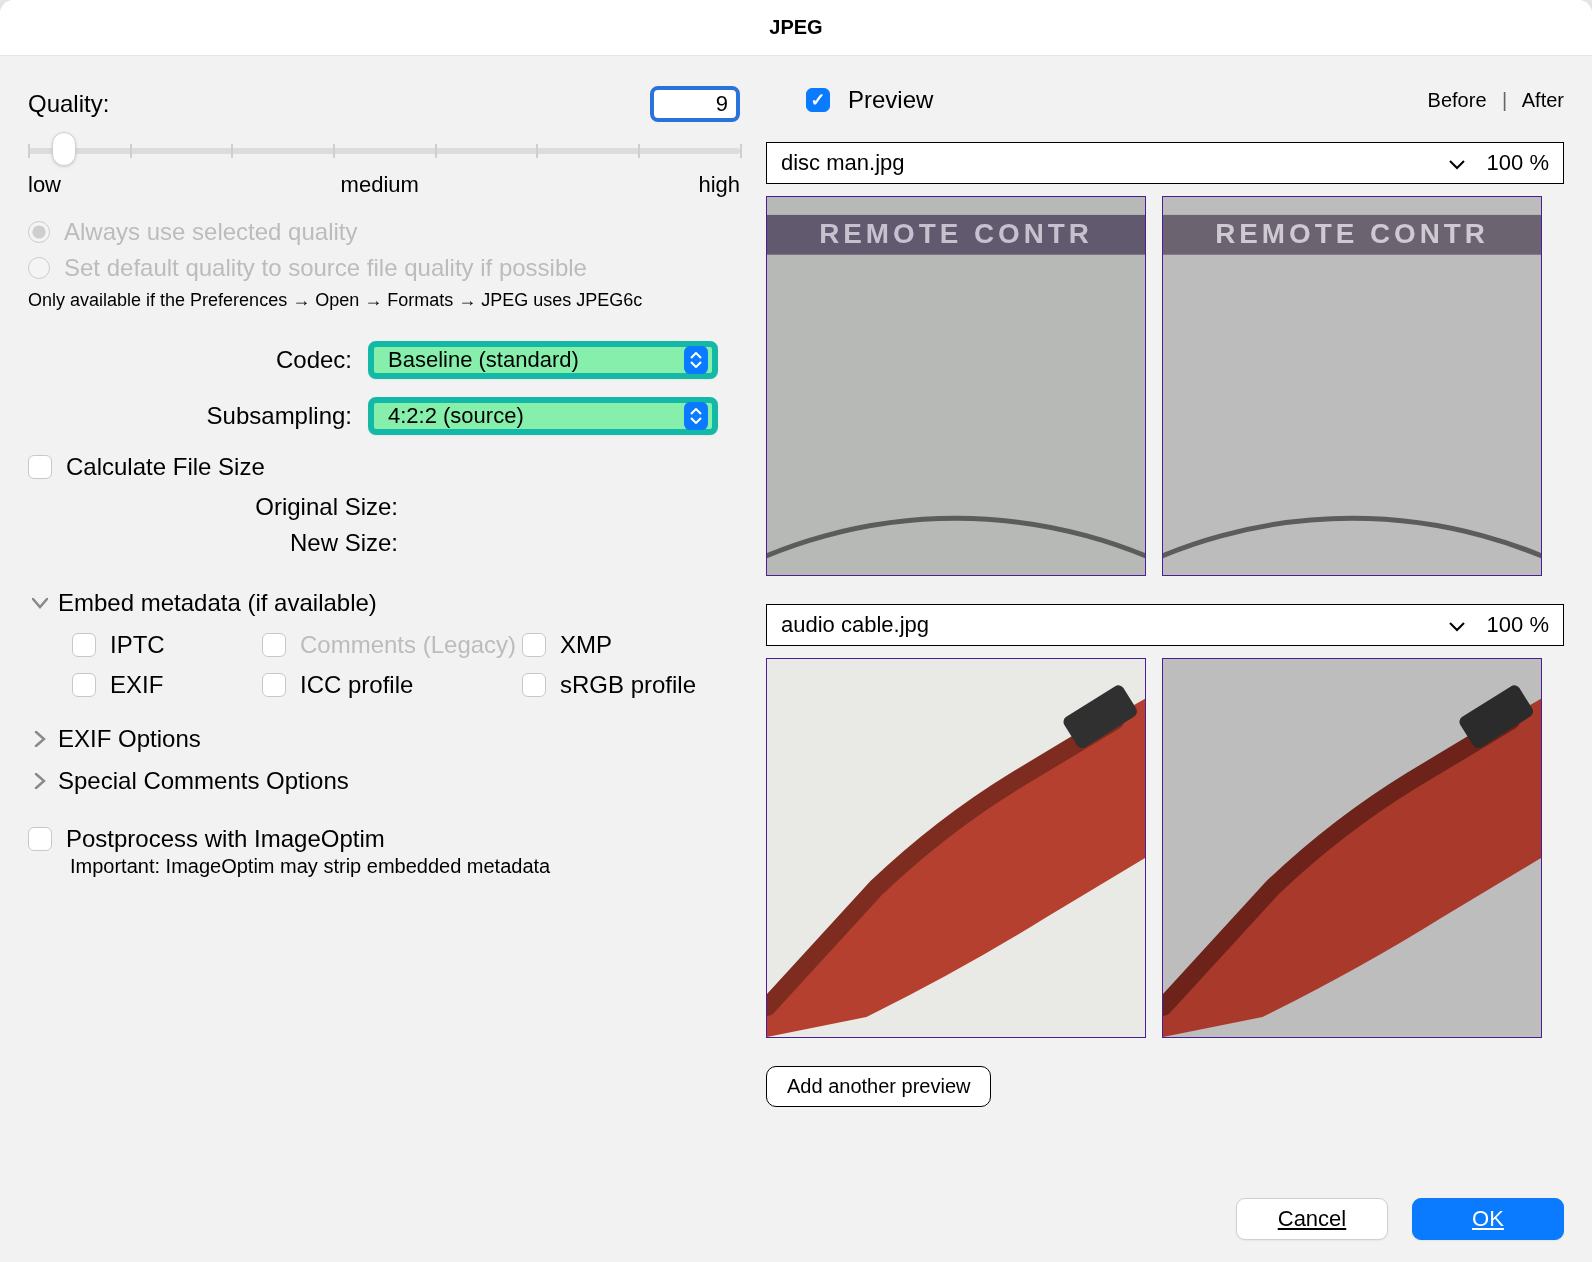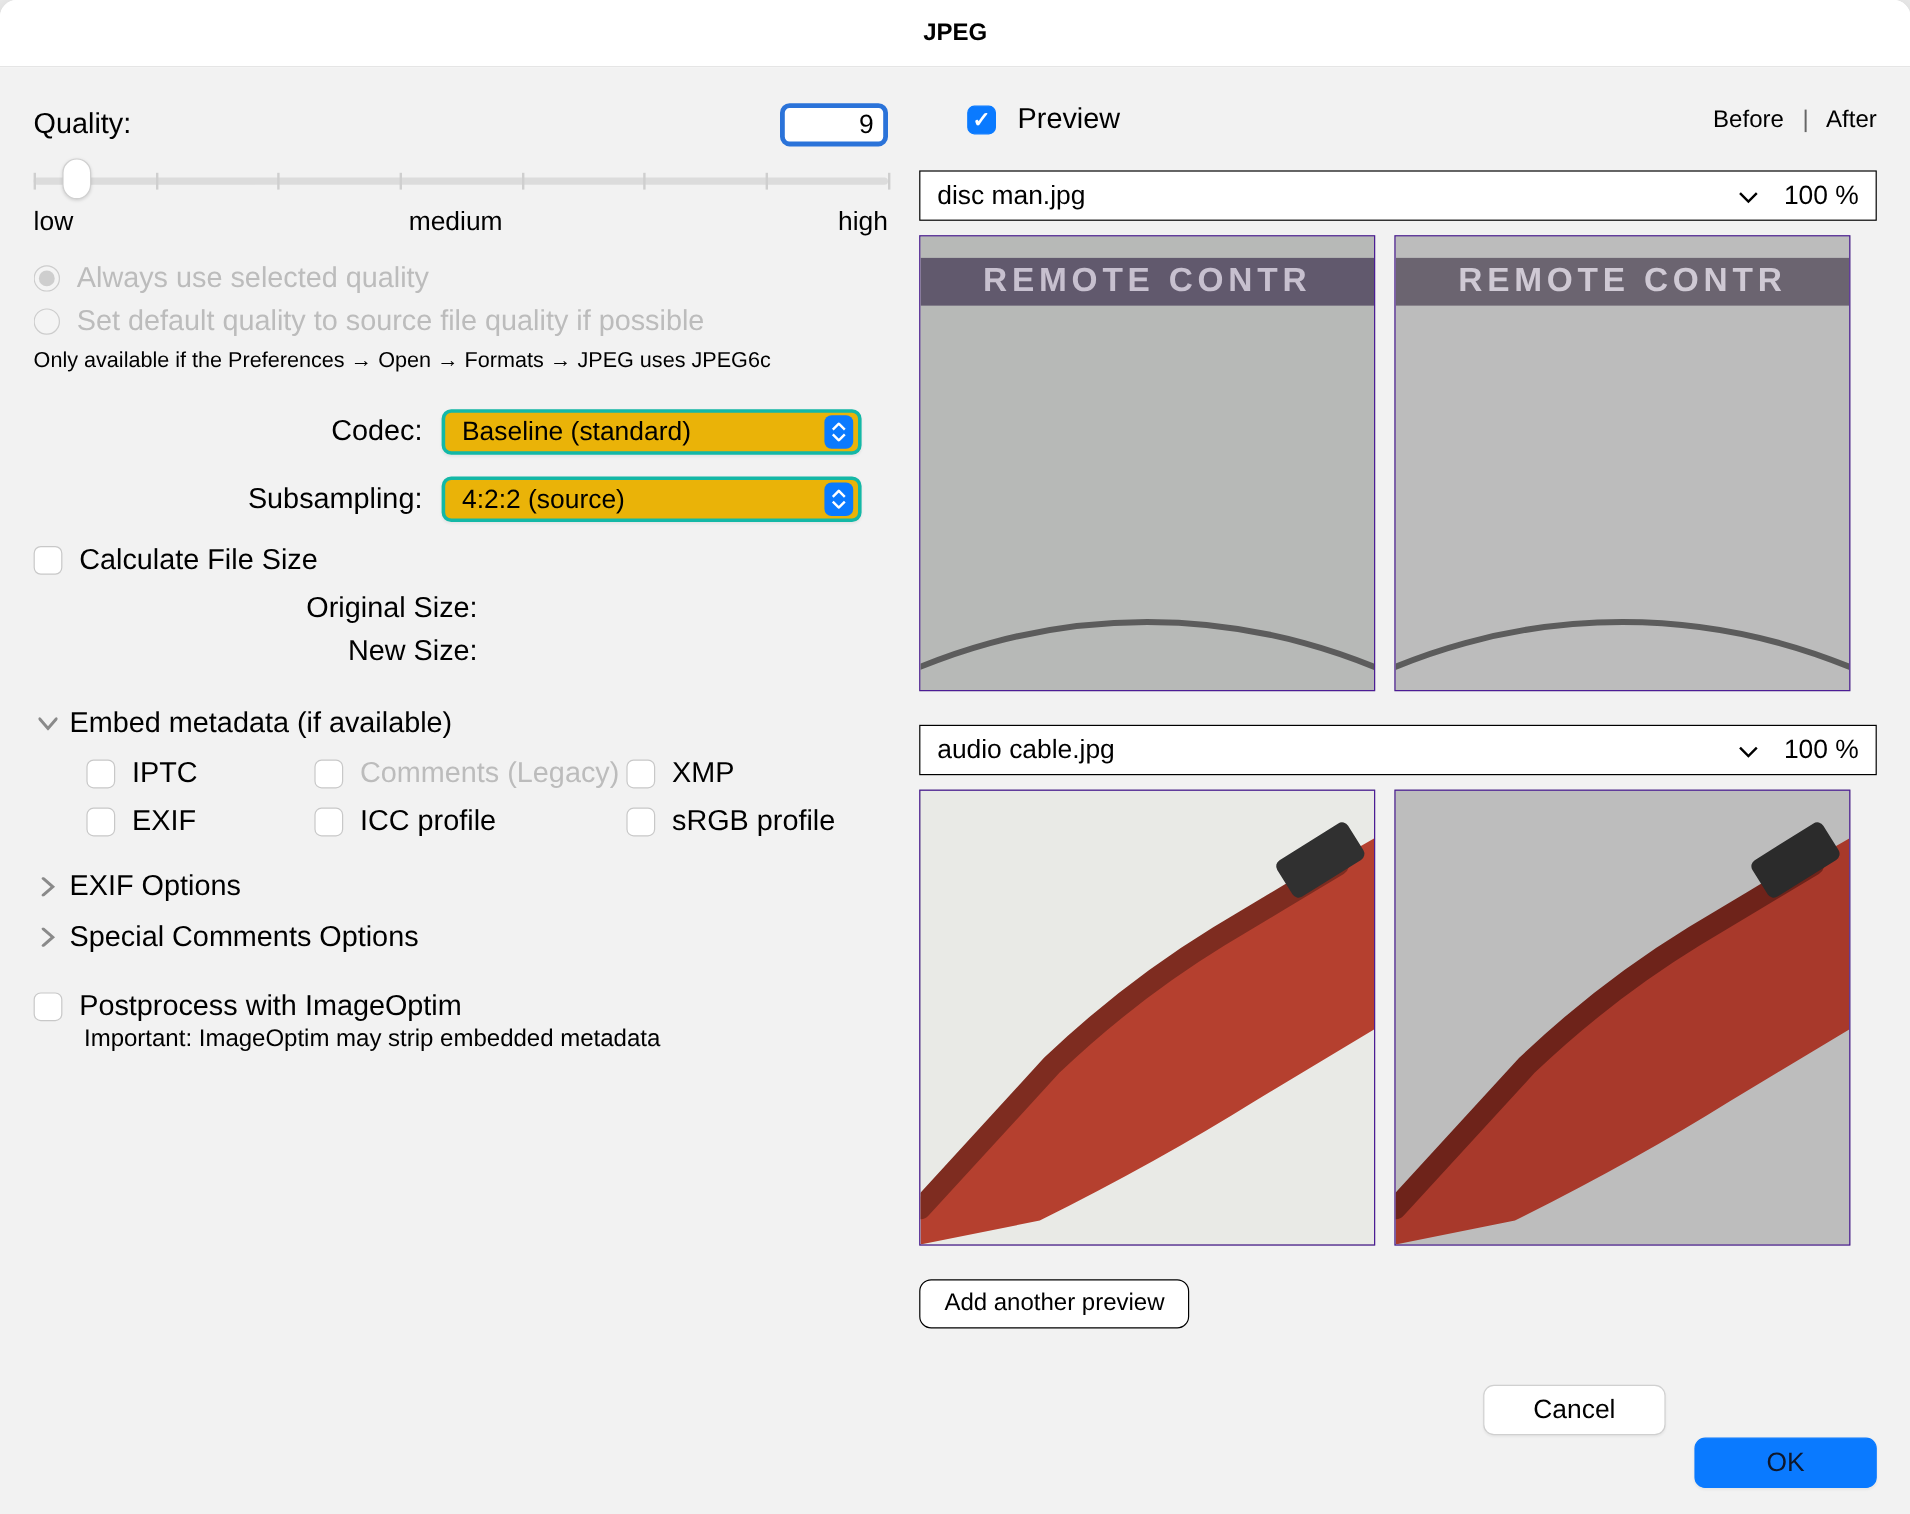--- a/index.html
+++ b/index.html
@@ -134,22 +134,22 @@
     text-align: right;
     padding-right: 16px;
     font-size: 24px;
   }
   .select {
     display: flex;
     align-items: center;
     justify-content: space-between;
     height: 38px;
     width: 350px;
-    background: #eab308;
-    border: 3px solid #14b8a6;
+    background: #86efac;
+    border: 6px solid #14b8a6;
     border-radius: 8px;
     padding: 0 4px 0 14px;
     font-size: 22px;
     box-shadow: 0 1px 2px rgba(0,0,0,0.05);
   }
   .select .stepper {
     width: 24px;
     height: 28px;
     background: #0a7aff;
     border-radius: 6px;
@@ -299,26 +299,26 @@
     min-width: 152px;
     height: 42px;
     border-radius: 9px;
     font-size: 22px;
     display: flex;
     align-items: center;
     justify-content: center;
     border: 1px solid #d0d0d0;
     background: #fff;
     box-shadow: 0 1px 2px rgba(0,0,0,0.05);
+    text-decoration: underline;
   }
   .btn.primary {
     background: #0a7aff;
     border-color: #0a7aff;
-    color: #0f172a;
-    margin-top: 44px;
+    color: #ffffff;
   }
   
   .svgfill { position:absolute; inset:0; width:100%; height:100%; }
 </style>
 </head>
 <body>
 
 <div class="window">
   <div class="titlebar">JPEG</div>
 

